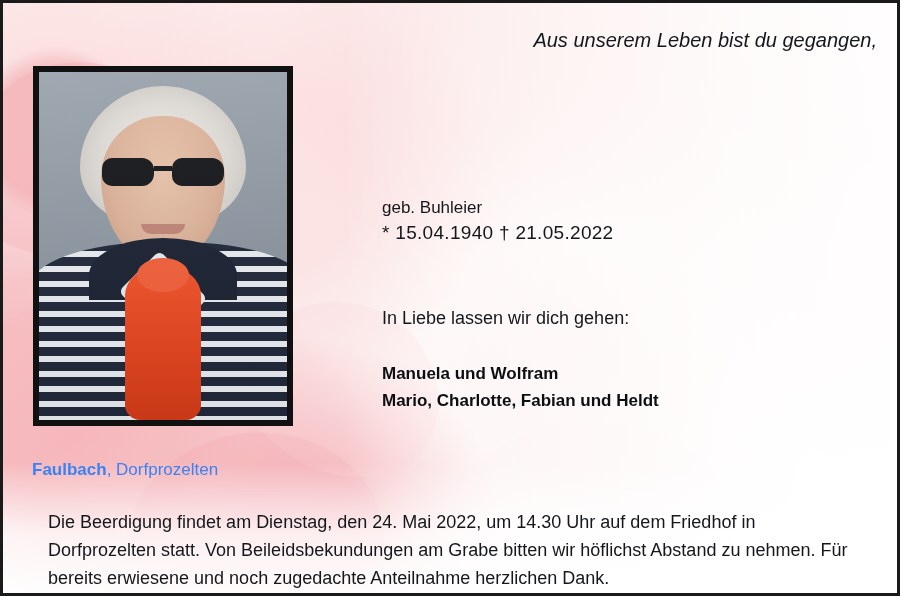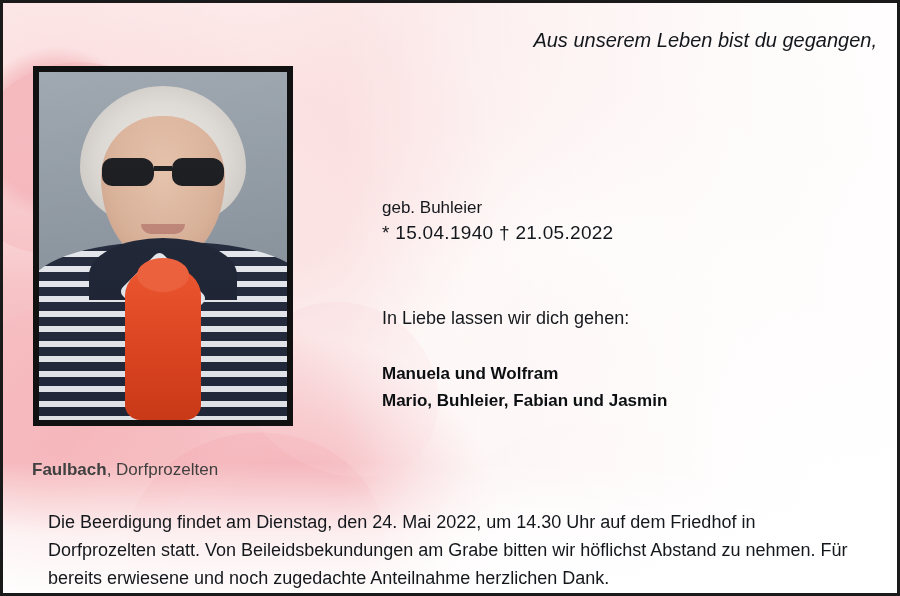--- a/index.html
+++ b/index.html
@@ -279,21 +279,21 @@
     margin-top: 24px;
   }
   .mourners div { white-space: nowrap; }
 
   
   .place {
     position: absolute;
     left: 32px;
     top: 460px;
     font-size: 17px;
-    color: #404040;
+    color: #3b82f6;
   }
   .place .bold { font-weight: bold; }
   .notice {
     position: absolute;
     left: 32px;
     top: 493px;
     width: 840px;
     font-size: 18px;
     line-height: 1.55;
     color: #14181c;
@@ -341,21 +341,21 @@
     <div class="verse">
       <div>Aus unserem Leben bist du gegangen,</div>
     </div>
 
     <div class="born-name">geb. Buhleier</div>
     <div class="dates">* 15.04.1940   † 21.05.2022</div>
 
     <div class="mourn-intro">In Liebe lassen wir dich gehen:</div>
     <div class="mourners">
       <div>Manuela und Wolfram</div>
-      <div>Mario, Buhleier, Fabian und Jasmin</div>
+      <div>Mario, Charlotte, Fabian und Heldt</div>
     </div>
 
     <div class="place">
       <span class="bold">Faulbach</span><span>, Dorfprozelten</span>
     </div>
 
     <div class="notice">
       <p>Die Beerdigung findet am Dienstag, den 24. Mai 2022, um 14.30 Uhr auf dem Friedhof in Dorfprozelten statt. Von Beileidsbekundungen am Grabe bitten wir höflichst Abstand zu nehmen. Für bereits erwiesene und noch zugedachte Anteilnahme herzlichen Dank.</p>
     </div>
 

